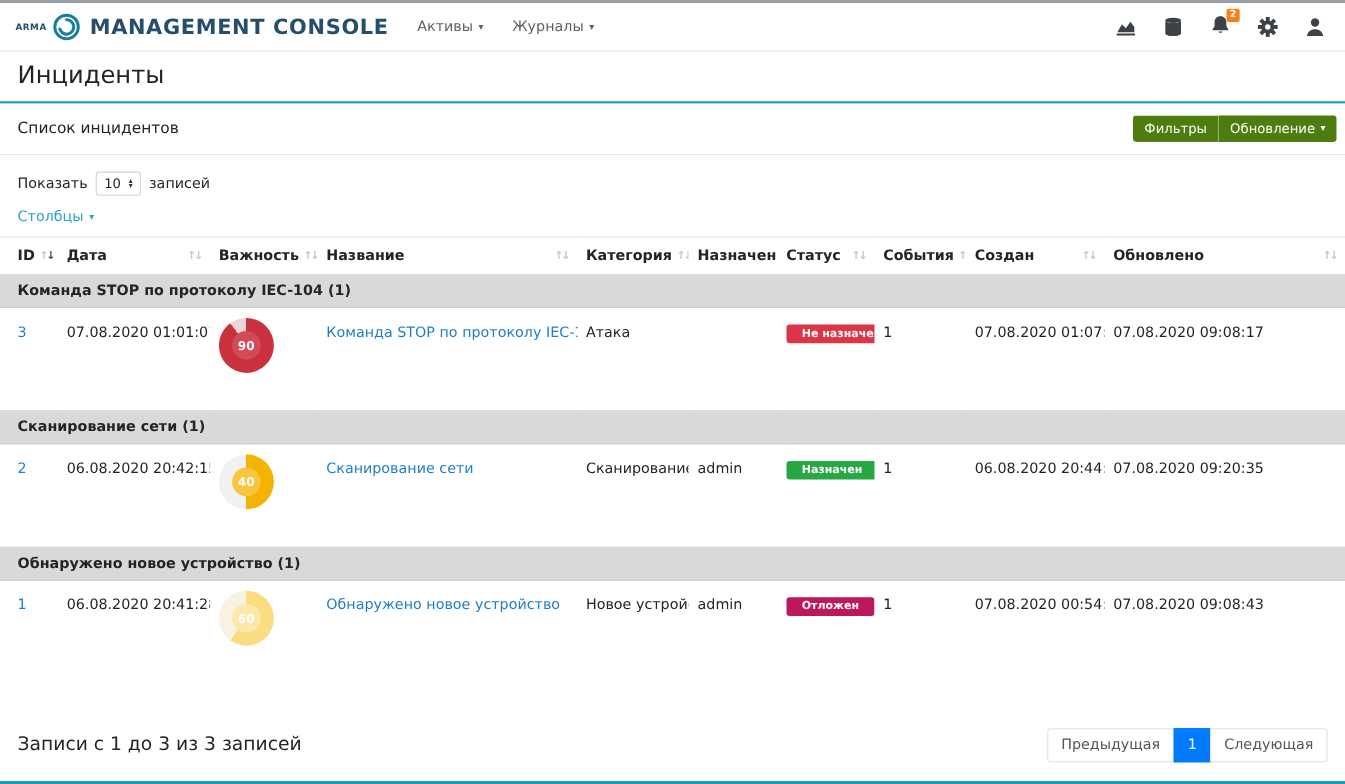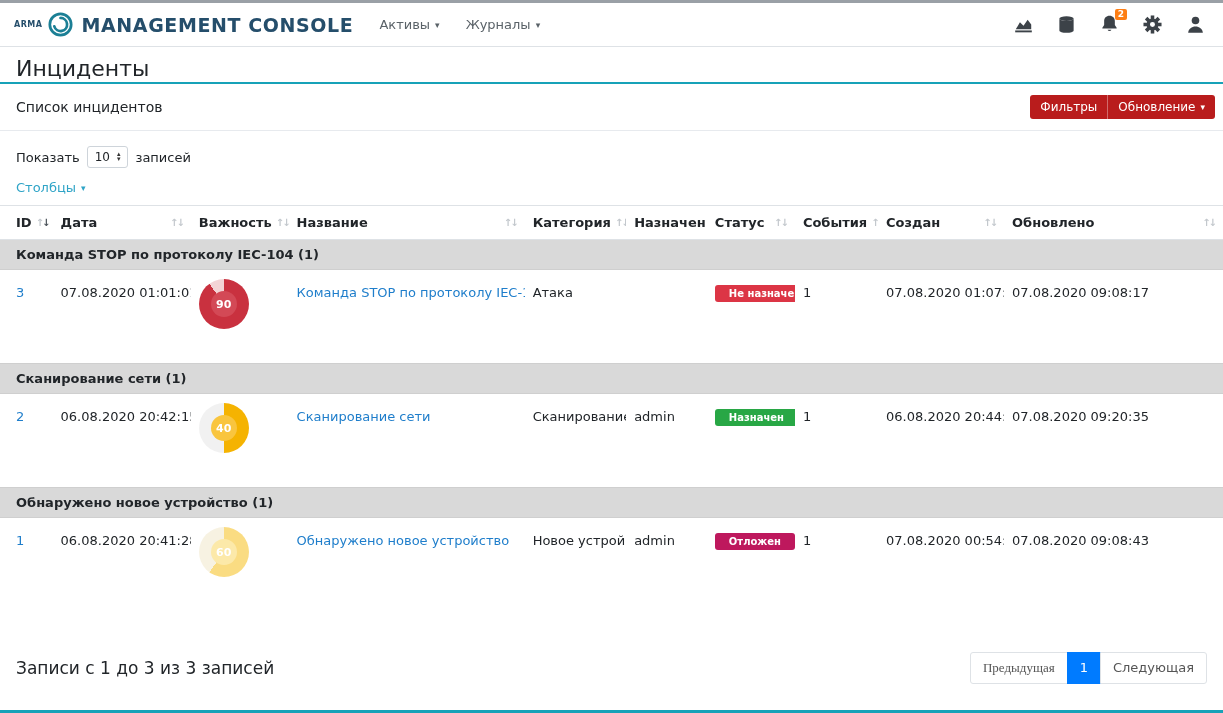--- a/index.html
+++ b/index.html
@@ -24,32 +24,32 @@
   .caret { font-size: 9px; color: inherit; }
   .nav-icons { margin-left: auto; display: flex; align-items: center; gap: 24px; }
   .nav-icon { width: 19px; height: 19px; fill: #3c4248; cursor: pointer; }
   .bell-wrap { position: relative; cursor: pointer; }
   .nav-badge {
     position: absolute; top: -5px; right: -8px; background: #fd7e14; color: #fff;
     font-size: 9px; font-weight: bold; padding: 1px 3px; border-radius: 2px; line-height: 1.1;
   }
 
   
-  .page-title-bar { padding: 9px 16px 1px; border-bottom: 2px solid #17a2b8; background: #fff; }
+  .page-title-bar { padding: 9px 16px 11px; border-bottom: 2px solid #17a2b8; background: #fff; }
   .page-title-bar h1 { font-size: 22px; font-weight: 400; color: #212529; }
 
   
   .card-header {
     display: flex; align-items: center; justify-content: space-between;
     padding: 11px 8px 11px 16px; border-bottom: 1px solid #e7eaee;
   }
   .card-title { font-size: 14px; color: #212529; }
   .btn-group { display: flex; }
   .btn {
-    background: #b91c1c; color: #fff; border: none; font-size: 12px;
+    background: #4d7c0f; color: #fff; border: none; font-size: 12px;
     padding: 5px 10px; cursor: pointer; font-family: inherit; display: flex; align-items: center; gap: 5px;
   }
   .btn:first-child { border-radius: 3px 0 0 3px; border-right: 1px solid rgba(255,255,255,.35); }
   .btn:last-child { border-radius: 0 3px 3px 0; }
 
   .controls { display: flex; justify-content: space-between; align-items: center; padding: 15px 16px 4px; }
   .show-entries { display: flex; align-items: center; gap: 7px; font-size: 13px; }
   .select {
     display: inline-flex; align-items: center; gap: 7px; border: 1px solid #ced4da;
     border-radius: 3px; padding: 3px 7px; font-size: 12px; cursor: pointer; background: #fff;
@@ -107,21 +107,21 @@
   .card-footer {
     display: flex; align-items: center; justify-content: space-between;
     padding: 18px 16px 20px;
   }
   .footer-info { font-size: 17px; color: #212529; }
   .pagination { display: inline-flex; }
   .page-btn {
     border: 1px solid #dee2e6; background: #fff; color: #555; font-size: 13px;
     font-family: inherit; padding: 7px 12px; margin-left: -1px; cursor: pointer;
   }
-  .page-btn:first-child { border-radius: 3px 0 0 3px; margin-left: 0; font-family: Liberation Serif, serif; }
+  .page-btn:first-child { border-radius: 3px 0 0 3px; margin-left: 0; }
   .page-btn:last-child { border-radius: 0 3px 3px 0; }
   .page-btn.active { background: #007bff; border-color: #007bff; color: #fff; }
 
   .bottom-line { position: absolute; bottom: 0; left: 0; width: 100%; height: 3px; background: #17a2b8; }
 </style>
 </head>
 <body>
 
 <div class="window-edge"></div>
 

